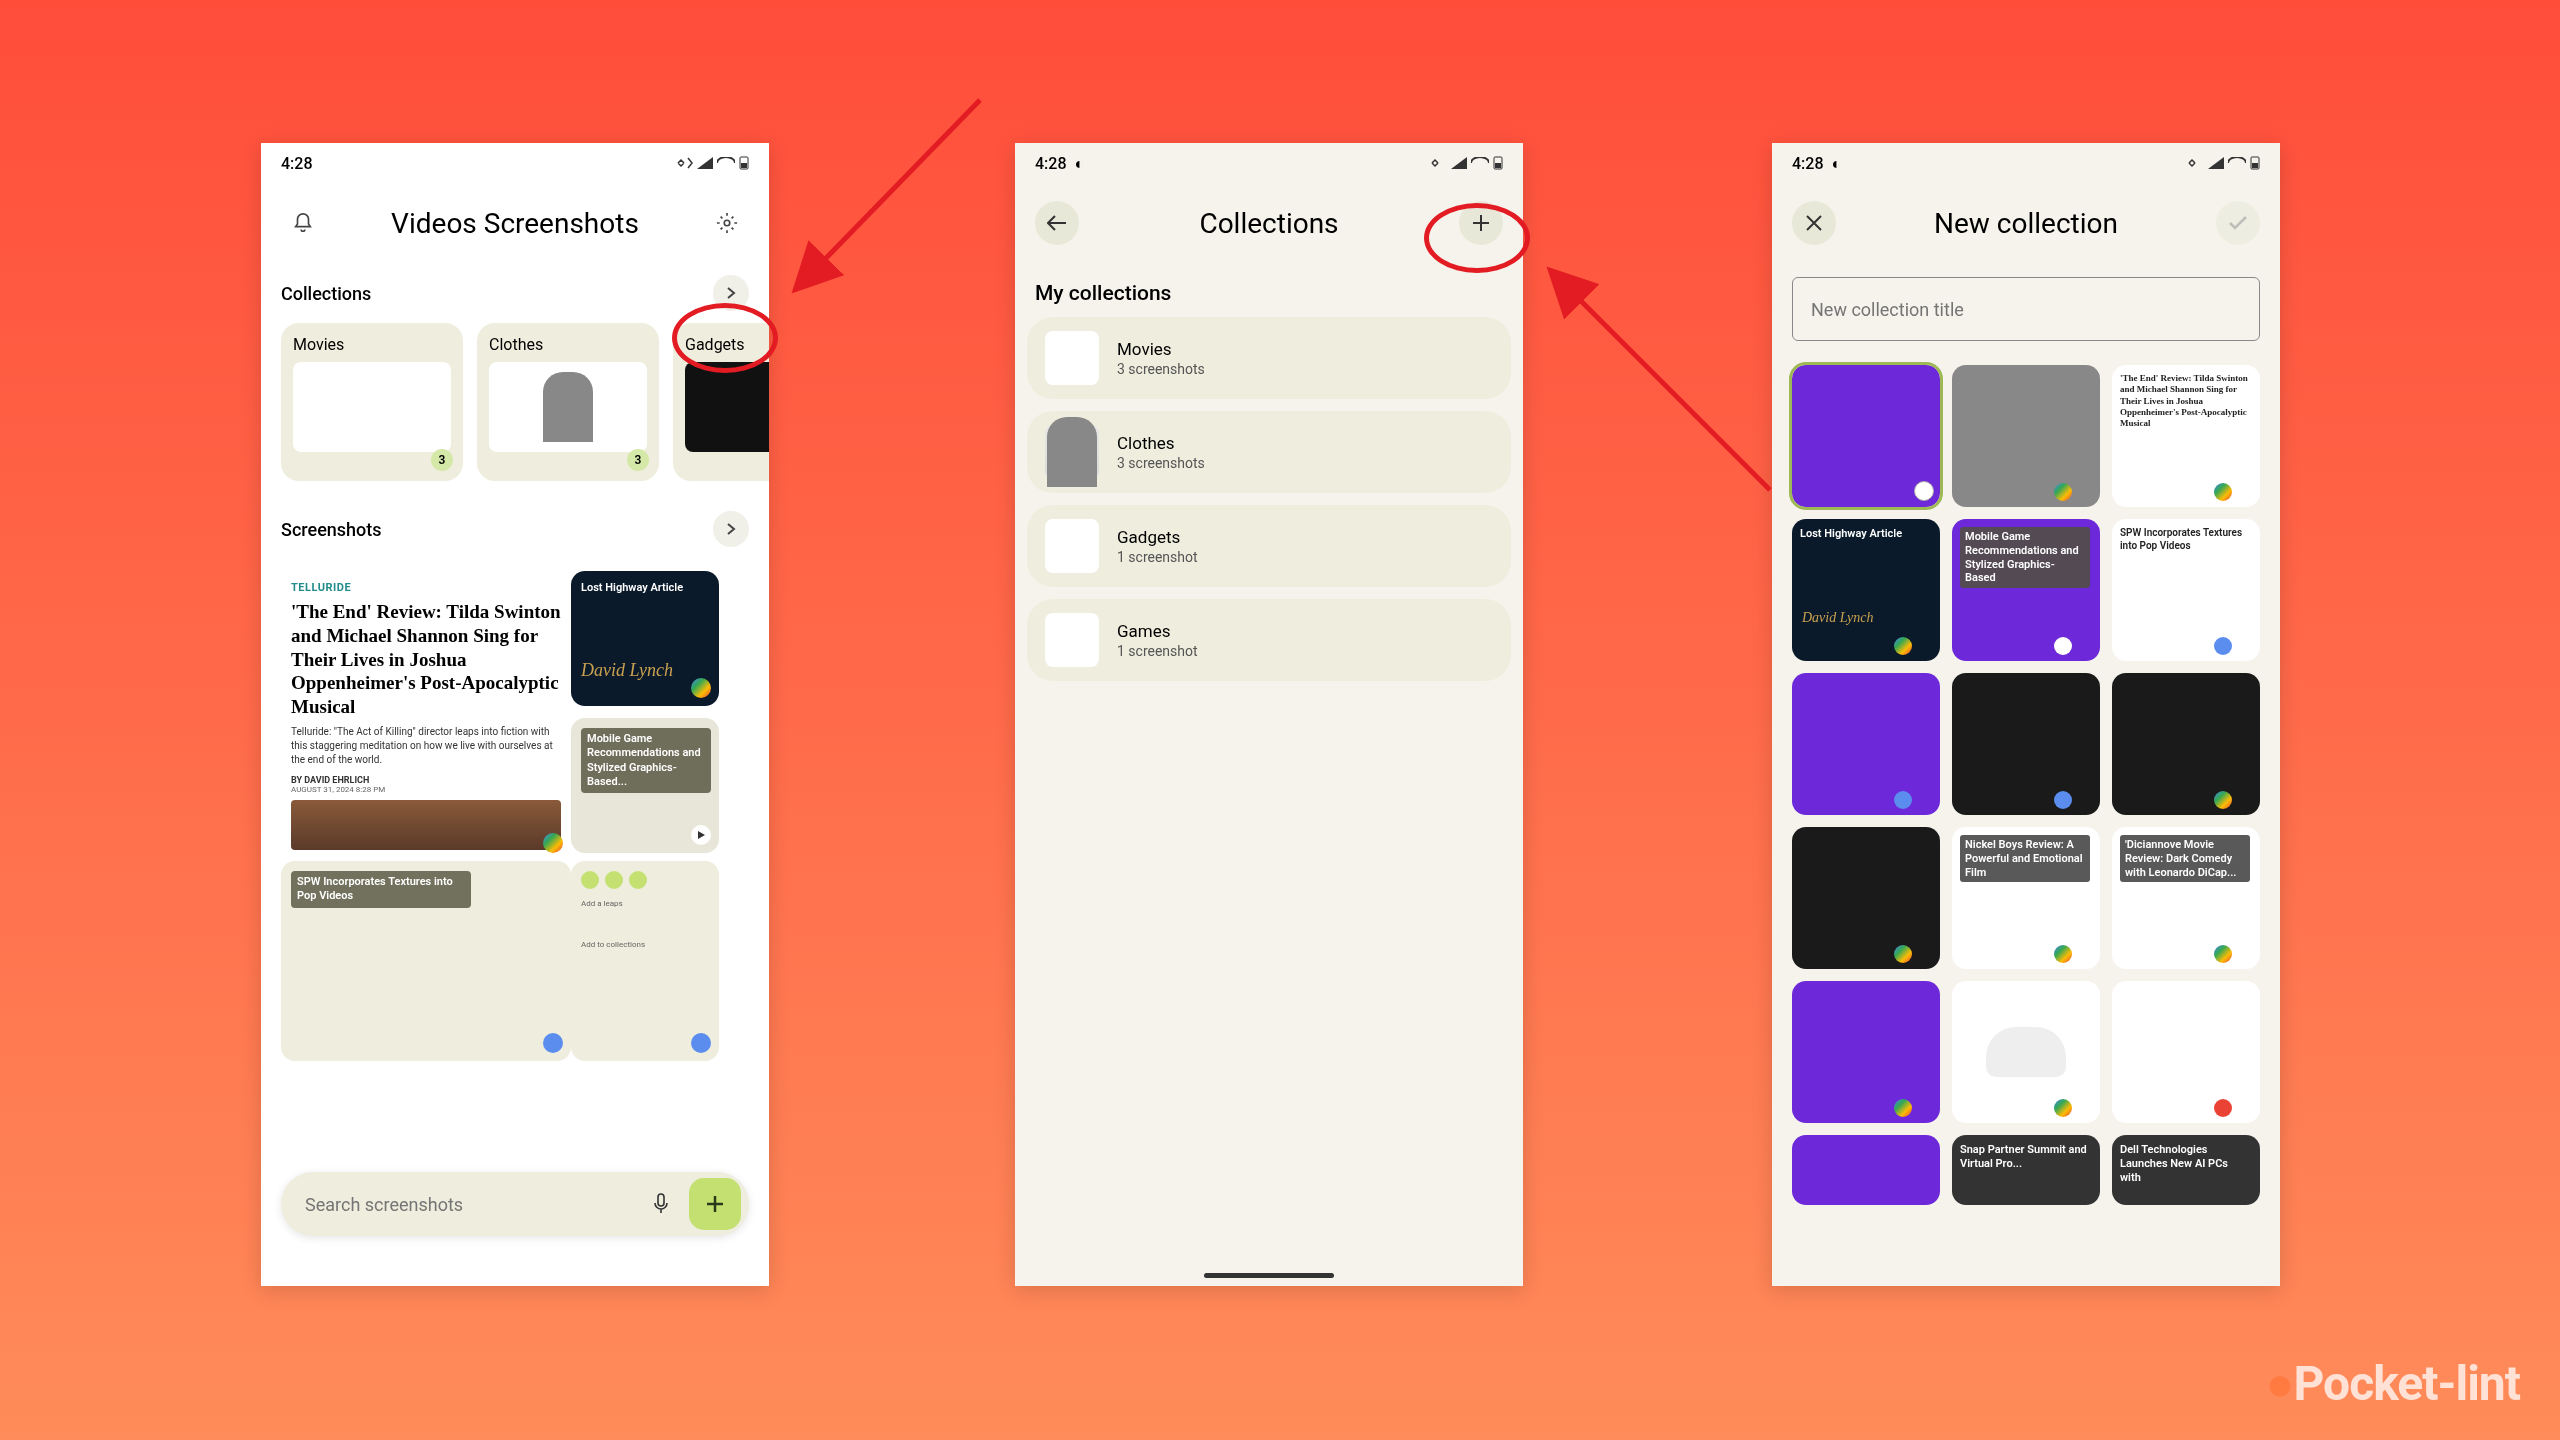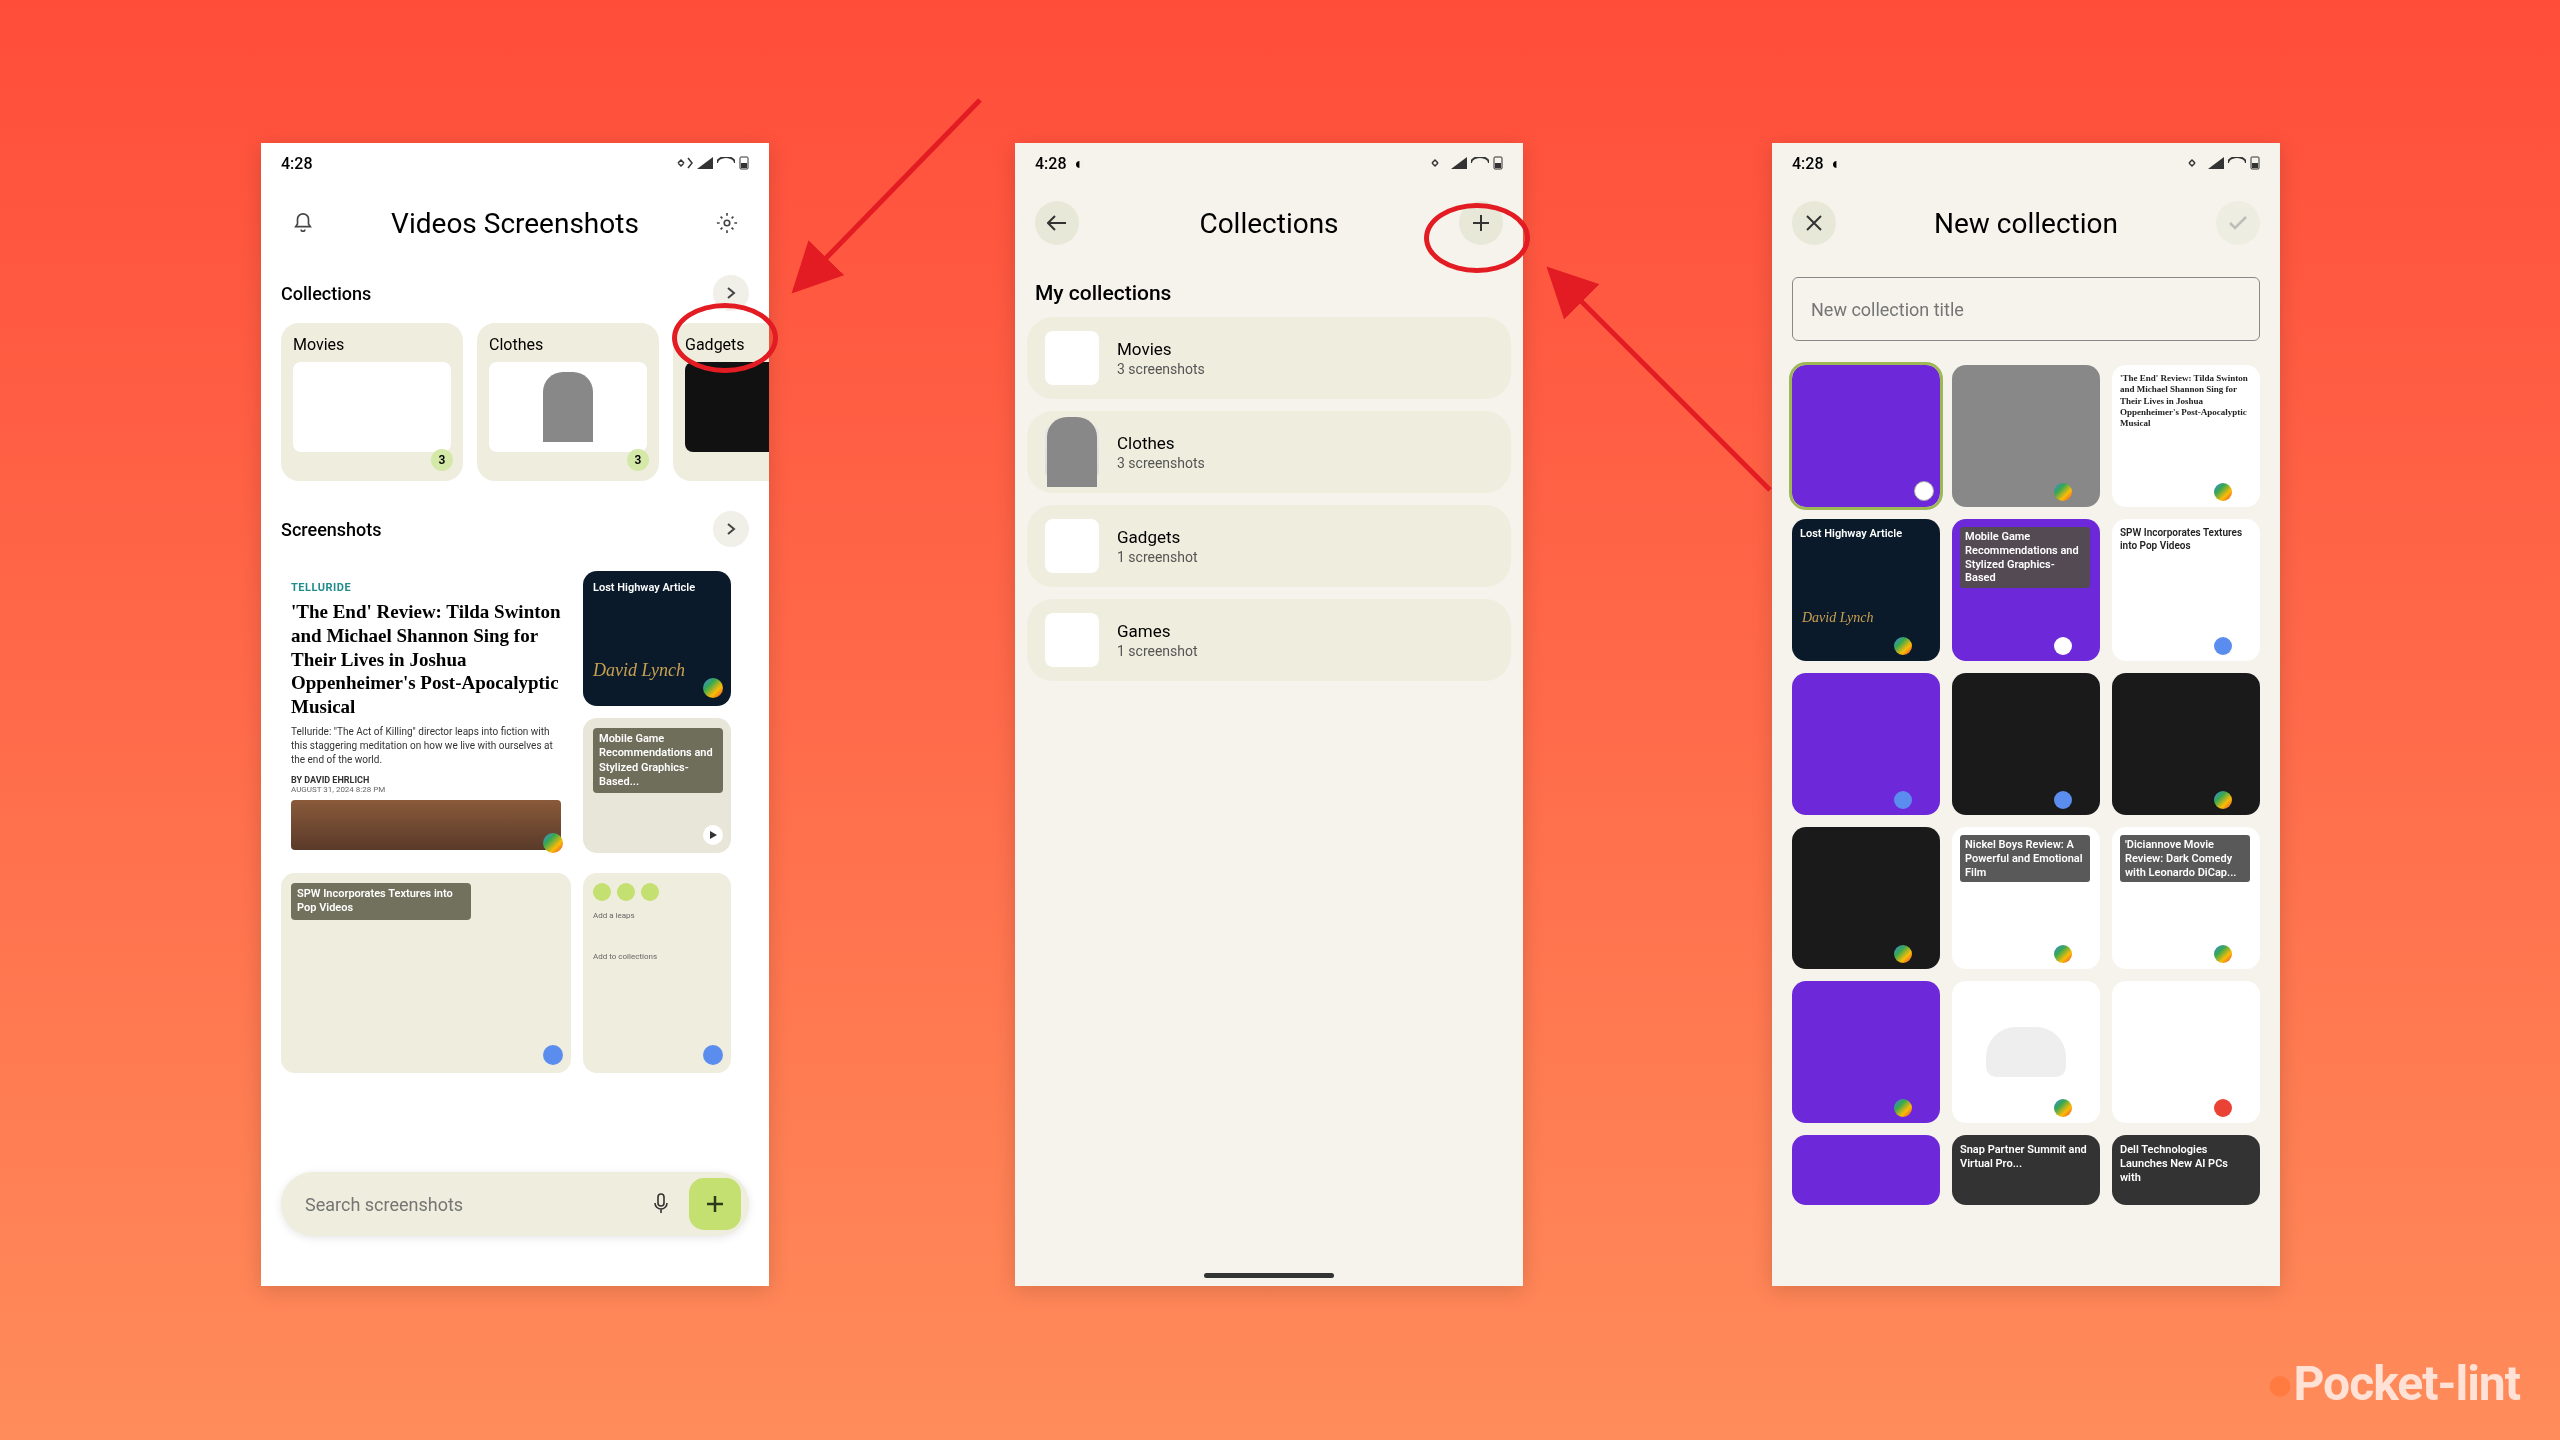--- a/index.html
+++ b/index.html
@@ -14,21 +14,21 @@
 .header-title{font-size:28px;font-weight:400;flex:1;text-align:center}
 .icon-btn{width:44px;height:44px;border-radius:50%;display:flex;align-items:center;justify-content:center;cursor:pointer}
 .icon-btn.filled{background:#e8e8d8}
 .section-header{display:flex;align-items:center;justify-content:space-between;padding:12px 20px;font-size:18px;font-weight:500}
 .chevron-btn{width:36px;height:36px;border-radius:50%;background:#f0efe8;display:flex;align-items:center;justify-content:center;cursor:pointer}
 .collections-row{display:flex;gap:14px;padding:0 20px;overflow:hidden}
 .collection-card{width:182px;height:158px;background:#efedde;border-radius:18px;padding:12px;position:relative;flex-shrink:0}
 .collection-card .name{font-size:16px;font-weight:400;margin-bottom:8px}
 .collection-card .thumb{width:100%;height:90px;background:#fff;border-radius:8px;position:relative;overflow:hidden}
 .collection-card .badge{position:absolute;bottom:10px;right:10px;width:22px;height:22px;background:#d4e8a8;border-radius:50%;display:flex;align-items:center;justify-content:center;font-size:12px;font-weight:600}
-.screenshots-grid{padding:12px 20px;display:flex;flex-wrap:wrap;gap:12px}
+.screenshots-grid{padding:12px 20px;display:flex;flex-wrap:wrap;gap:0}
 .shot{border-radius:14px;overflow:hidden;position:relative}
 .shot-lg{width:290px;height:290px;background:#fff;padding:10px}
 .shot-sm{width:148px;height:135px;background:#222}
 .shot-overlay{position:absolute;top:10px;left:10px;color:#fff;font-size:11px;font-weight:600;line-height:1.3;max-width:130px}
 .shot-icon{position:absolute;bottom:8px;right:8px;width:20px;height:20px;border-radius:50%;background:#fff}
 .article-tag{color:#228b8b;font-size:11px;font-weight:700;letter-spacing:0.5px}
 .article-title{font-family:Georgia,serif;font-size:19px;font-weight:700;line-height:1.25;margin:6px 0}
 .article-body{font-size:10px;line-height:1.4;color:#333}
 .article-byline{font-size:9px;font-weight:700;margin-top:8px;color:#333}
 .article-date{font-size:8px;color:#666}

